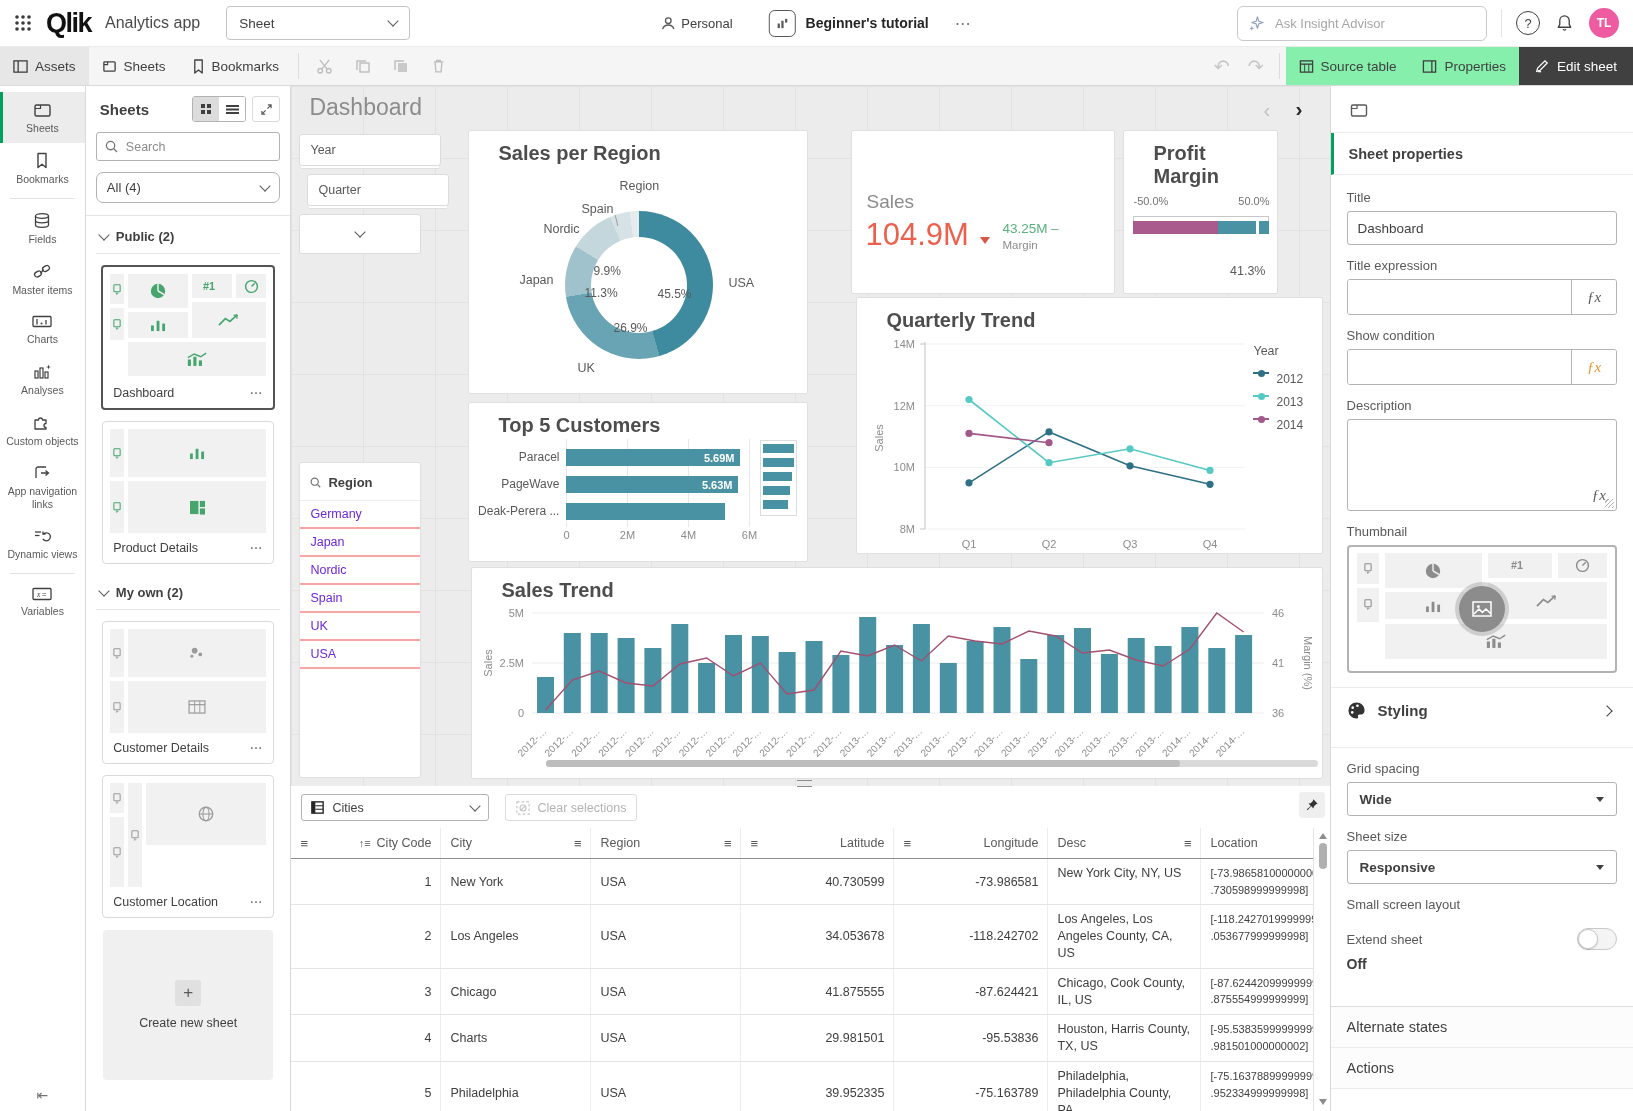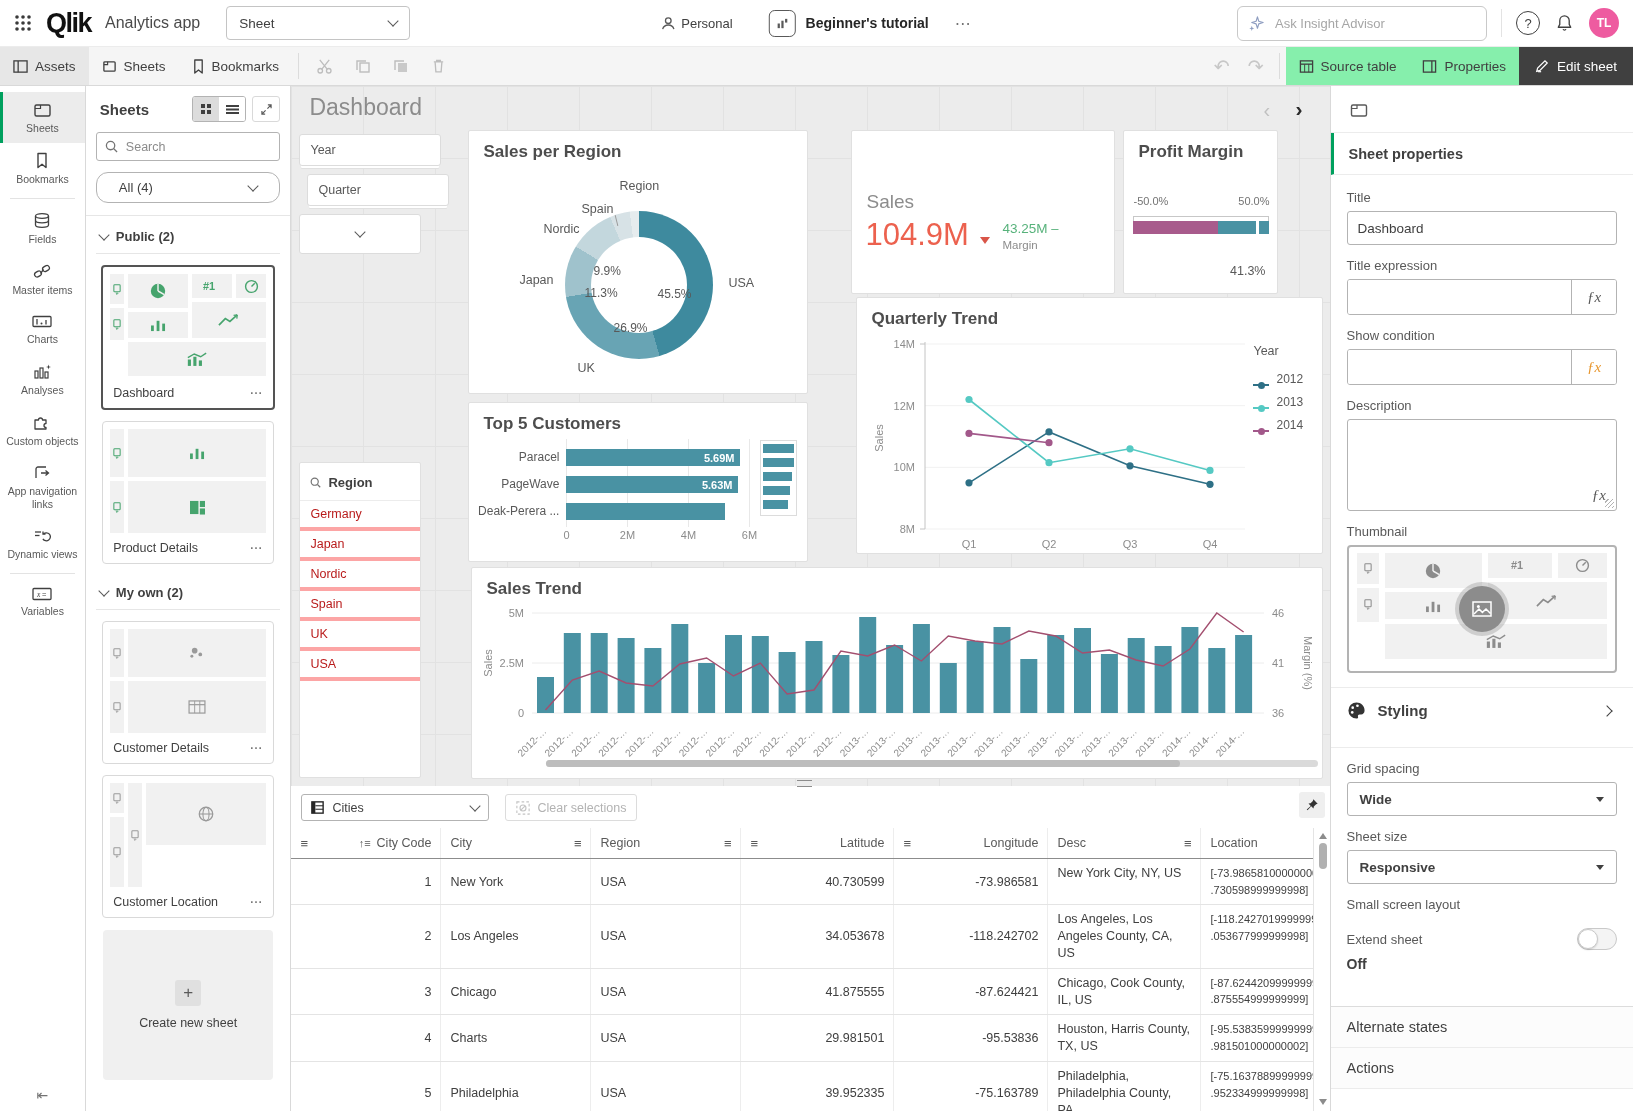--- a/index.html
+++ b/index.html
@@ -49,21 +49,21 @@
   .spanel{width:205px;border-right:1px solid #d9d9d9;background:#fff;overflow:hidden;display:flex;flex-direction:column;}
   .sp-head{display:flex;align-items:center;padding:10px 10px 8px 14px;}
   .sp-title{font-size:15px;font-weight:700;color:#404040;flex:1;}
   .viewtoggle{display:flex;border:1px solid #b3b3b3;border-radius:3px;overflow:hidden;margin-right:6px;}
   .vt-btn{width:26px;height:24px;display:flex;align-items:center;justify-content:center;cursor:pointer;background:#fff;}
   .vt-btn.active{background:#dcdcdc;}
   .expand-btn{width:26px;height:24px;border:1px solid #d9d9d9;border-radius:3px;display:flex;align-items:center;justify-content:center;cursor:pointer;}
   .sp-search{margin:2px 10px;height:27px;border:1px solid #b3b3b3;border-radius:3px;display:flex;align-items:center;padding:0 8px;gap:6px;}
   .sp-search input{border:none;outline:none;width:130px;font-size:12.5px;font-family:"Liberation Sans",sans-serif;color:#404040;}
   .sp-search input::placeholder{color:#8c8c8c}
-  .sp-all{margin:9px 10px 12px;height:29px;border:1px solid #b3b3b3;border-radius:12px;display:flex;align-items:center;justify-content:space-between;padding:0 22px;font-size:13px;cursor:pointer;}
+  .sp-all{margin:9px 10px 12px;height:29px;border:1px solid #b3b3b3;border-radius:7px;display:flex;align-items:center;justify-content:space-between;padding:0 10px;font-size:13px;cursor:pointer;}
   .sp-rule{height:1px;background:#e6e6e6;}
   .section-h{display:flex;align-items:center;gap:8px;padding:13px 14px 9px;font-size:13px;font-weight:700;color:#404040;cursor:pointer;}
   .section-rule{height:1px;background:#e6e6e6;margin:0 10px;}
   .scard{width:170px;margin:11px auto 0;border:1px solid #d9d9d9;border-radius:4px;background:#fff;cursor:pointer;}
   .scard.sel{border:2px solid #545454;}
   .thumb{position:relative;width:156px;height:104px;margin:7px auto 0;}
   .thumb .tile{position:absolute;background:#f1f1f1;display:flex;align-items:center;justify-content:center;overflow:hidden;}
   .scard-label{display:flex;align-items:center;justify-content:space-between;padding:7px 10px 8px;font-size:12.5px;color:#404040;}
   .scard-dots{color:#595959;letter-spacing:1px;cursor:pointer}
   .create-card{width:170px;height:150px;margin:12px auto;background:#f0f0f0;border-radius:4px;display:flex;flex-direction:column;align-items:center;justify-content:center;gap:10px;cursor:pointer;}
@@ -71,21 +71,21 @@
   .create-label{font-size:12.5px;color:#404040;}
   
   .canvas{width:1040px;position:relative;background:#fff;overflow:hidden;}
   .grid-bg{position:absolute;left:0;top:0;width:1040px;height:700px;background-color:#ececec;
     background-image:linear-gradient(#e2e2e2 1px,transparent 1px),linear-gradient(90deg,#e2e2e2 1px,transparent 1px);
     background-size:72px 72px;}
   .canvas-title{position:absolute;left:18px;top:8px;font-size:23px;color:#8c8c8c;}
   .nav-prev{position:absolute;left:972px;top:13px;font-size:20px;color:#c0c0c0;cursor:pointer}
   .nav-next{position:absolute;left:1004px;top:11px;font-size:21px;color:#2b2b2b;font-weight:700;cursor:pointer}
   .card{position:absolute;background:#fff;border:1px solid #e0e0e0;border-radius:2px;}
-  .card-title{font-size:17px;font-weight:700;color:#4d4d4d;padding:11px 14px 0;}
+  .card-title{font-size:20px;font-weight:700;color:#4d4d4d;padding:11px 29px 0;}
   .fbox{position:absolute;left:8px;width:120px;height:30px;background:#fff;border:1px solid #dcdcdc;border-radius:3px;display:flex;align-items:center;padding:0 10px;font-size:12.5px;color:#595959;box-shadow:0 4px 0 -2px #fff,0 5px 0 -2px #e0e0e0;}
   .fdrop{position:absolute;left:8px;top:128px;width:120px;height:38px;background:#fff;border:1px solid #dcdcdc;border-radius:3px;display:flex;align-items:center;justify-content:center;cursor:pointer}
   
   .donut{position:absolute;left:96px;top:80px;width:148px;height:148px;border-radius:50%;}
   .donut::after{content:'';position:absolute;left:26px;top:26px;width:96px;height:96px;background:#fff;border-radius:50%;}
   .dlab{position:absolute;font-size:12.5px;color:#595959;}
   .dpct{position:absolute;font-size:12px;color:#595959;z-index:2;}
   .spain-tick{position:absolute;left:147px;top:84px;width:1px;height:11px;background:#9a9a9a;transform:rotate(-14deg);}
   
   .kpi-measure{position:absolute;left:14px;top:60px;font-size:19px;color:#8c8c8c;}
@@ -97,37 +97,37 @@
   
   .g-range{position:absolute;left:9px;right:8px;top:64px;display:flex;justify-content:space-between;font-size:11px;color:#737373;}
   .g-track{position:absolute;left:9px;right:8px;top:85px;height:1px;background:#c7c7c7;}
   .g-track::before,.g-track::after{content:'';position:absolute;top:0;width:1px;height:5px;background:#c7c7c7;}
   .g-track::before{left:0}.g-track::after{right:0}
   .g-bar{position:absolute;left:9px;right:8px;top:90px;height:13px;}
   .g-val{position:absolute;right:12px;top:110px;font-size:12.5px;color:#595959;margin-top:23px;}
   
   .qt-legend{position:absolute;left:396px;top:46px;}
   .qt-leg-title{font-size:12.5px;color:#595959;margin-bottom:14px;}
-  .qt-leg-item{display:flex;align-items:flex-end;gap:7px;margin-bottom:9px;font-size:12px;color:#595959;cursor:pointer}
+  .qt-leg-item{display:flex;align-items:flex-start;gap:7px;margin-bottom:9px;font-size:12px;color:#595959;cursor:pointer}
   .qt-leg-marker{width:16px;height:2px;position:relative;}
   .qt-leg-marker::after{content:'';position:absolute;left:5px;top:-2.5px;width:7px;height:7px;border-radius:50%;background:inherit;}
   
   .t5-row-label{position:absolute;font-size:12px;color:#595959;text-align:right;width:86px;}
   .t5-bar{position:absolute;height:17px;display:flex;align-items:center;justify-content:flex-end;}
   .t5-bar span{color:#fff;font-size:11px;font-weight:700;padding-right:6px;}
   .t5-grid{position:absolute;width:1px;background:#e8e8e8;top:36px;height:88px;}
   .t5-tick{position:absolute;top:126px;font-size:11px;color:#8c8c8c;transform:translateX(-50%);}
   .t5-mini{position:absolute;left:291px;top:37px;width:37px;height:76px;border:1px solid #dcdcdc;background:#fff;padding:3px 2px;box-sizing:border-box;}
   .t5-mini div{height:9px;margin-bottom:5px;}
   
   .st-scroll{position:absolute;left:74px;right:4px;bottom:11px;height:7px;background:#dadada;border-radius:4px;}
   .st-scroll div{height:7px;width:82%;background:#bdbdbd;border-radius:4px;}
   
   .rf-head{display:flex;align-items:center;gap:7px;padding:12px 10px 10px;font-size:13px;font-weight:700;color:#404040;border-bottom:1px solid #ececec;}
-  .rf-item{padding:6px 10px;font-size:12.5px;color:#b91c1c;border-bottom:4px solid #fca5a5;cursor:pointer}
+  .rf-item{padding:6px 10px;font-size:12.5px;color:#6d28d9;border-bottom:2px solid #fca5a5;cursor:pointer}
   
   .bottom-region{position:absolute;left:0;top:700px;width:1040px;height:327px;background:#fff;}
   .split-handle{position:absolute;left:506px;top:-6px;width:15px;height:5px;border-top:1.5px solid #8c8c8c;border-bottom:1.5px solid #8c8c8c;}
   .cities-select{position:absolute;left:10px;top:8px;width:188px;height:27px;border:1px solid #b3b3b3;border-radius:3px;display:flex;align-items:center;gap:8px;padding:0 9px;font-size:12.5px;color:#404040;background:#fff;cursor:pointer;box-sizing:border-box;}
   .cities-select .chev{margin-left:auto;}
   .clear-btn{position:absolute;left:214px;top:8px;height:27px;border:1px solid #dcdcdc;border-radius:3px;display:flex;align-items:center;gap:7px;padding:0 10px;font-size:12.5px;color:#b3b3b3;background:#fff;box-sizing:border-box;}
   .pin-btn{position:absolute;left:1008px;top:6px;width:26px;height:26px;background:#efefef;border-radius:3px;display:flex;align-items:center;justify-content:center;cursor:pointer}
   
   .qtable{position:absolute;left:0;top:42px;width:1040px;font-size:12.5px;color:#404040;}
   .trow{display:flex;align-items:stretch;border-bottom:1px solid #e4e4e4;}

